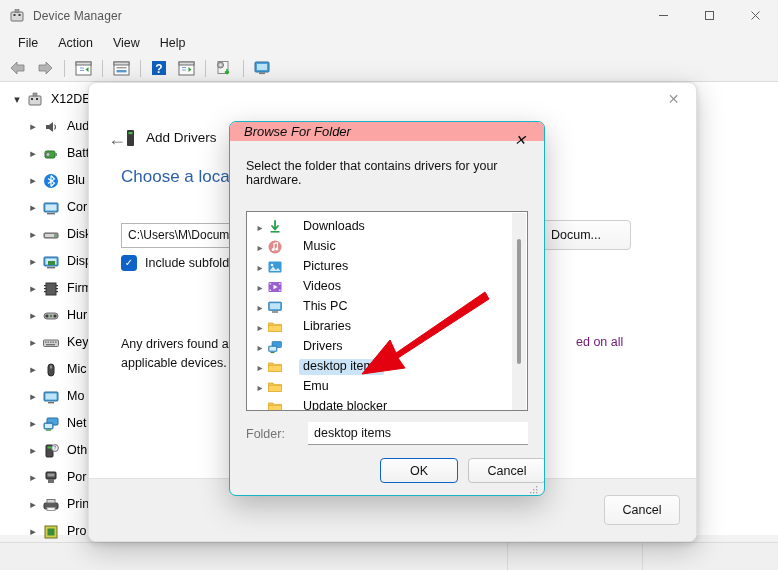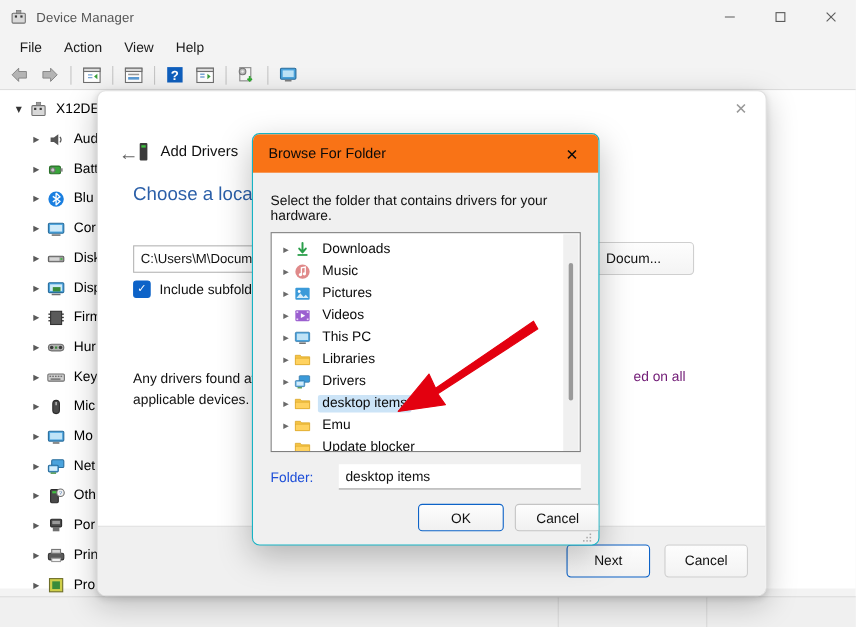--- a/index.html
+++ b/index.html
@@ -216,23 +216,24 @@
     position: absolute;
     left: 229px; top: 121px;
     width: 316px; height: 375px;
     background: #f0f0f0;
     border: 1.5px solid #16b3c4;
     border-radius: 7px;
     box-shadow: 0 10px 30px rgba(0,0,0,0.25);
     overflow: hidden;
   }
   .bff-title {
-    height: 35px; background: #f97316;
+    height: 19px; background: #fca5a5;
     display: flex; align-items: center;
     position: relative;
+    font-style: italic;
   }
   .bff-title-text {
     margin-left: 14px; font-size: 13px; color: #0a0a0a;
   }
   .bff-x {
     position: absolute; right: 12px; top: 0;
     height: 35px; width: 24px;
     display:flex; align-items:center; justify-content:center;
     color: #0a0a0a; font-size: 14px;
   }
@@ -254,37 +255,37 @@
   }
   .fchev {
     width: 14px; flex: 0 0 14px;
     color: #6a6a6a; font-size: 10px;
     display:flex; align-items:center; justify-content:center;
   }
   .fico {
     width: 16px; height: 16px; margin-right: 6px;
     flex: 0 0 16px; position: relative;
   }
-  .fname { padding: 1px 4px; border-radius: 2px; line-height: 1.1; }
+  .fname { padding: 1px 4px; border-radius: 2px; line-height: 1.1; margin-left: 10px; }
   .frow.selected .fname { background: #cce4f7; }
   .bff-scroll {
     position: absolute; right: 1px; top: 1px;
     width: 14px; height: 198px;
     background: #f0f0f0;
   }
   .bff-thumb {
     position: absolute; left: 5px; top: 26px;
     width: 4px; height: 125px;
     background: #9a9a9a; border-radius: 2px;
   }
   .bff-folder-row {
     position: absolute; left: 16px; top: 300px;
     width: 282px; display: flex; align-items: center;
   }
-  .bff-folder-lbl { font-size: 12.5px; color: #1d4ed8; width: 62px; }
+  .bff-folder-lbl { font-size: 12.5px; color: #737373; width: 62px; }
   .bff-folder-in {
     flex: 1; height: 23px;
     background: #fff;
     border: none;
     border-bottom: 1px solid #9a9a9a;
     font-size: 12.5px; color: #111;
     padding: 3px 6px;
     font-family: "Liberation Sans", sans-serif;
     outline: none;
   }
@@ -686,21 +687,20 @@
       <span>Include subfolder</span>
     </div>
 
     <div class="wz-note">
       <span>Any drivers found at</span><br>
       <span>applicable devices.</span>
     </div>
     <div style="position:absolute; left:487px; top:252px; font-size:12.5px; color:#701a75;">ed on all</div>
 
     <div class="wz-footer">
-      <div class="btn primary wz-next">Next</div>
       <div class="btn wz-cancel">Cancel</div>
     </div>
   </div>
 
   <div class="bff">
     <div class="bff-title">
       <span class="bff-title-text">Browse For Folder</span>
       <span class="bff-x">✕</span>
     </div>
     <div class="bff-prompt">Select the folder that contains drivers for your hardware.</div>

